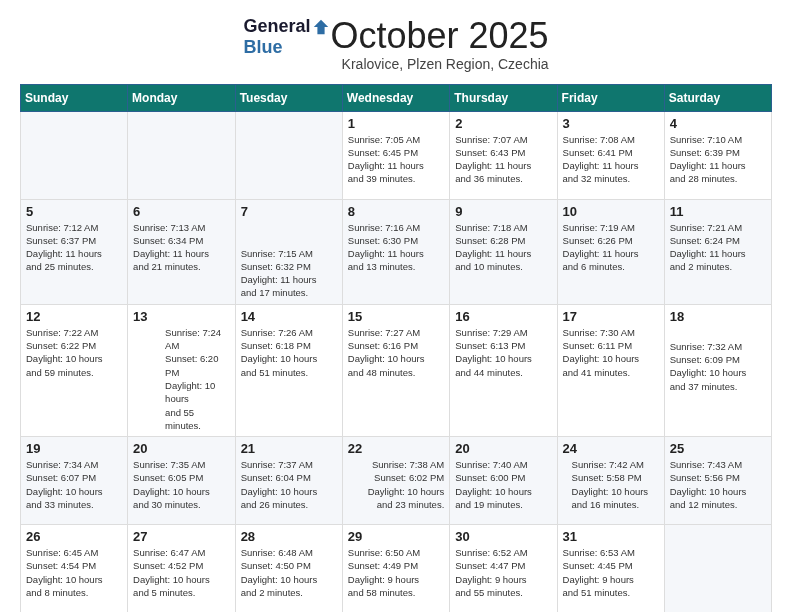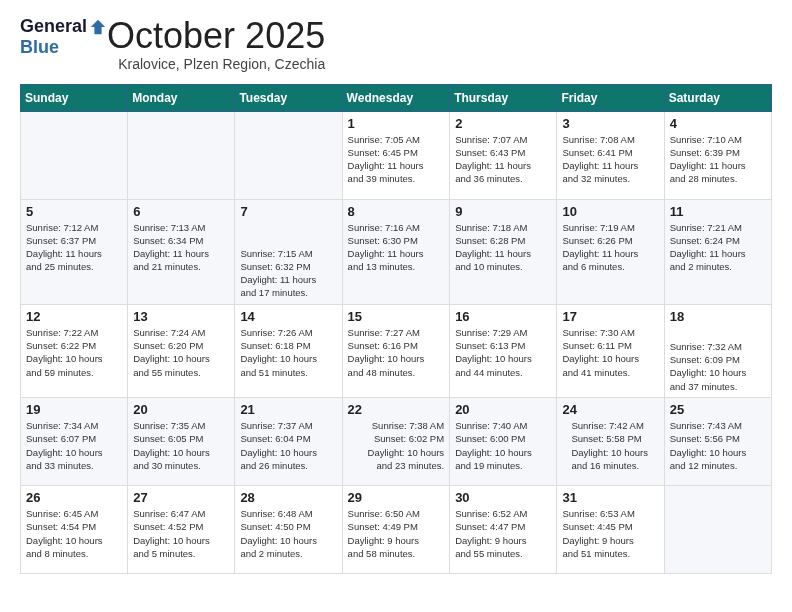--- a/index.html
+++ b/index.html
@@ -8,21 +8,21 @@
       background: #fff;
       width: 792px;
       min-height: 612px;
     }
     .page {
       width: 792px;
       padding: 16px 20px 20px 20px;
     }
     .header {
       display: flex;
-      justify-content: flex-start;
+      justify-content: center;
       align-items: flex-start;
       margin-bottom: 12px;
     }
     .logo {
       display: flex;
       flex-direction: column;
       align-items: flex-start;
     }
     .logo-text {
       display: flex;
@@ -220,21 +220,21 @@
         <tr>
           <td>
             <span class="day-num">12</span>
             <div class="day-info" style="white-space: pre-line;">Sunrise: 7:22 AM
 Sunset: 6:22 PM
 Daylight: 10 hours
 and 59 minutes.</div>
           </td>
           <td>
             <span class="day-num">13</span>
-            <div class="day-info" style="white-space: pre-line;">Sunrise: 7:24 AM
+            <div class="day-info" style="white-space: pre-line; margin-left: 32px;">Sunrise: 7:24 AM
 Sunset: 6:20 PM
 Daylight: 10 hours
 and 55 minutes.</div>
           </td>
           <td>
             <span class="day-num">14</span>
             <div class="day-info" style="white-space: pre-line;">Sunrise: 7:26 AM
 Sunset: 6:18 PM
 Daylight: 10 hours
 and 51 minutes.</div>

